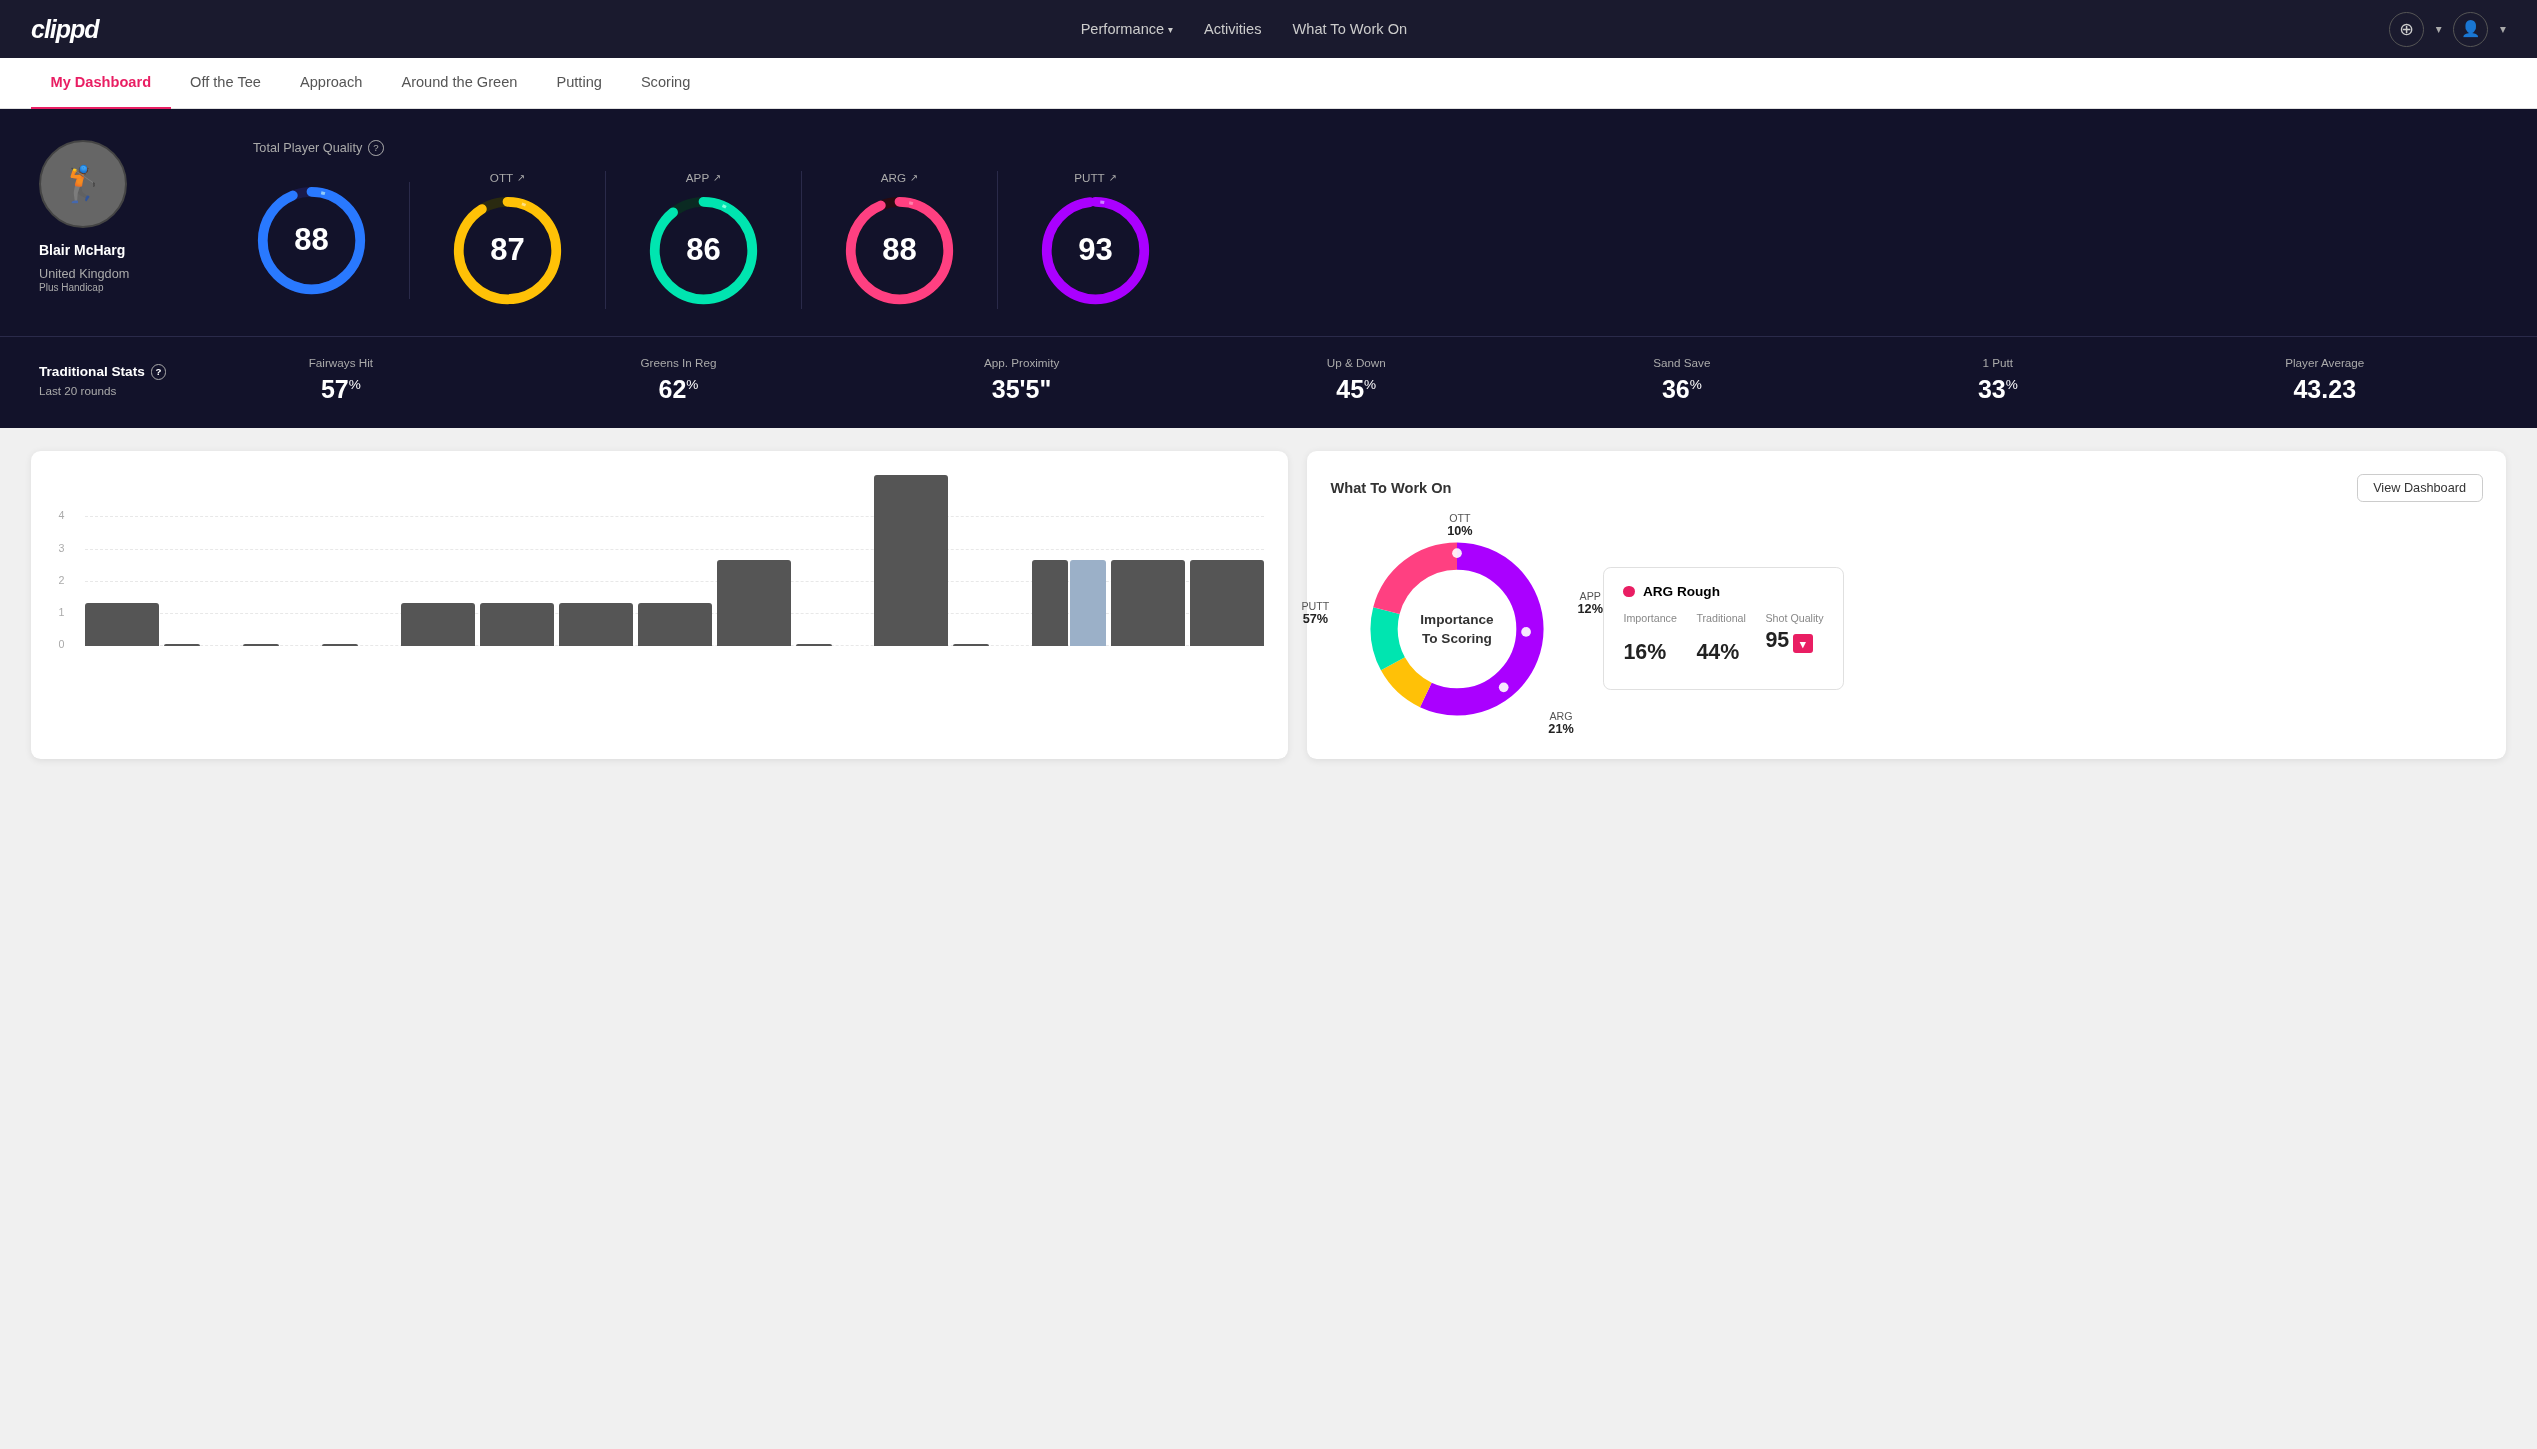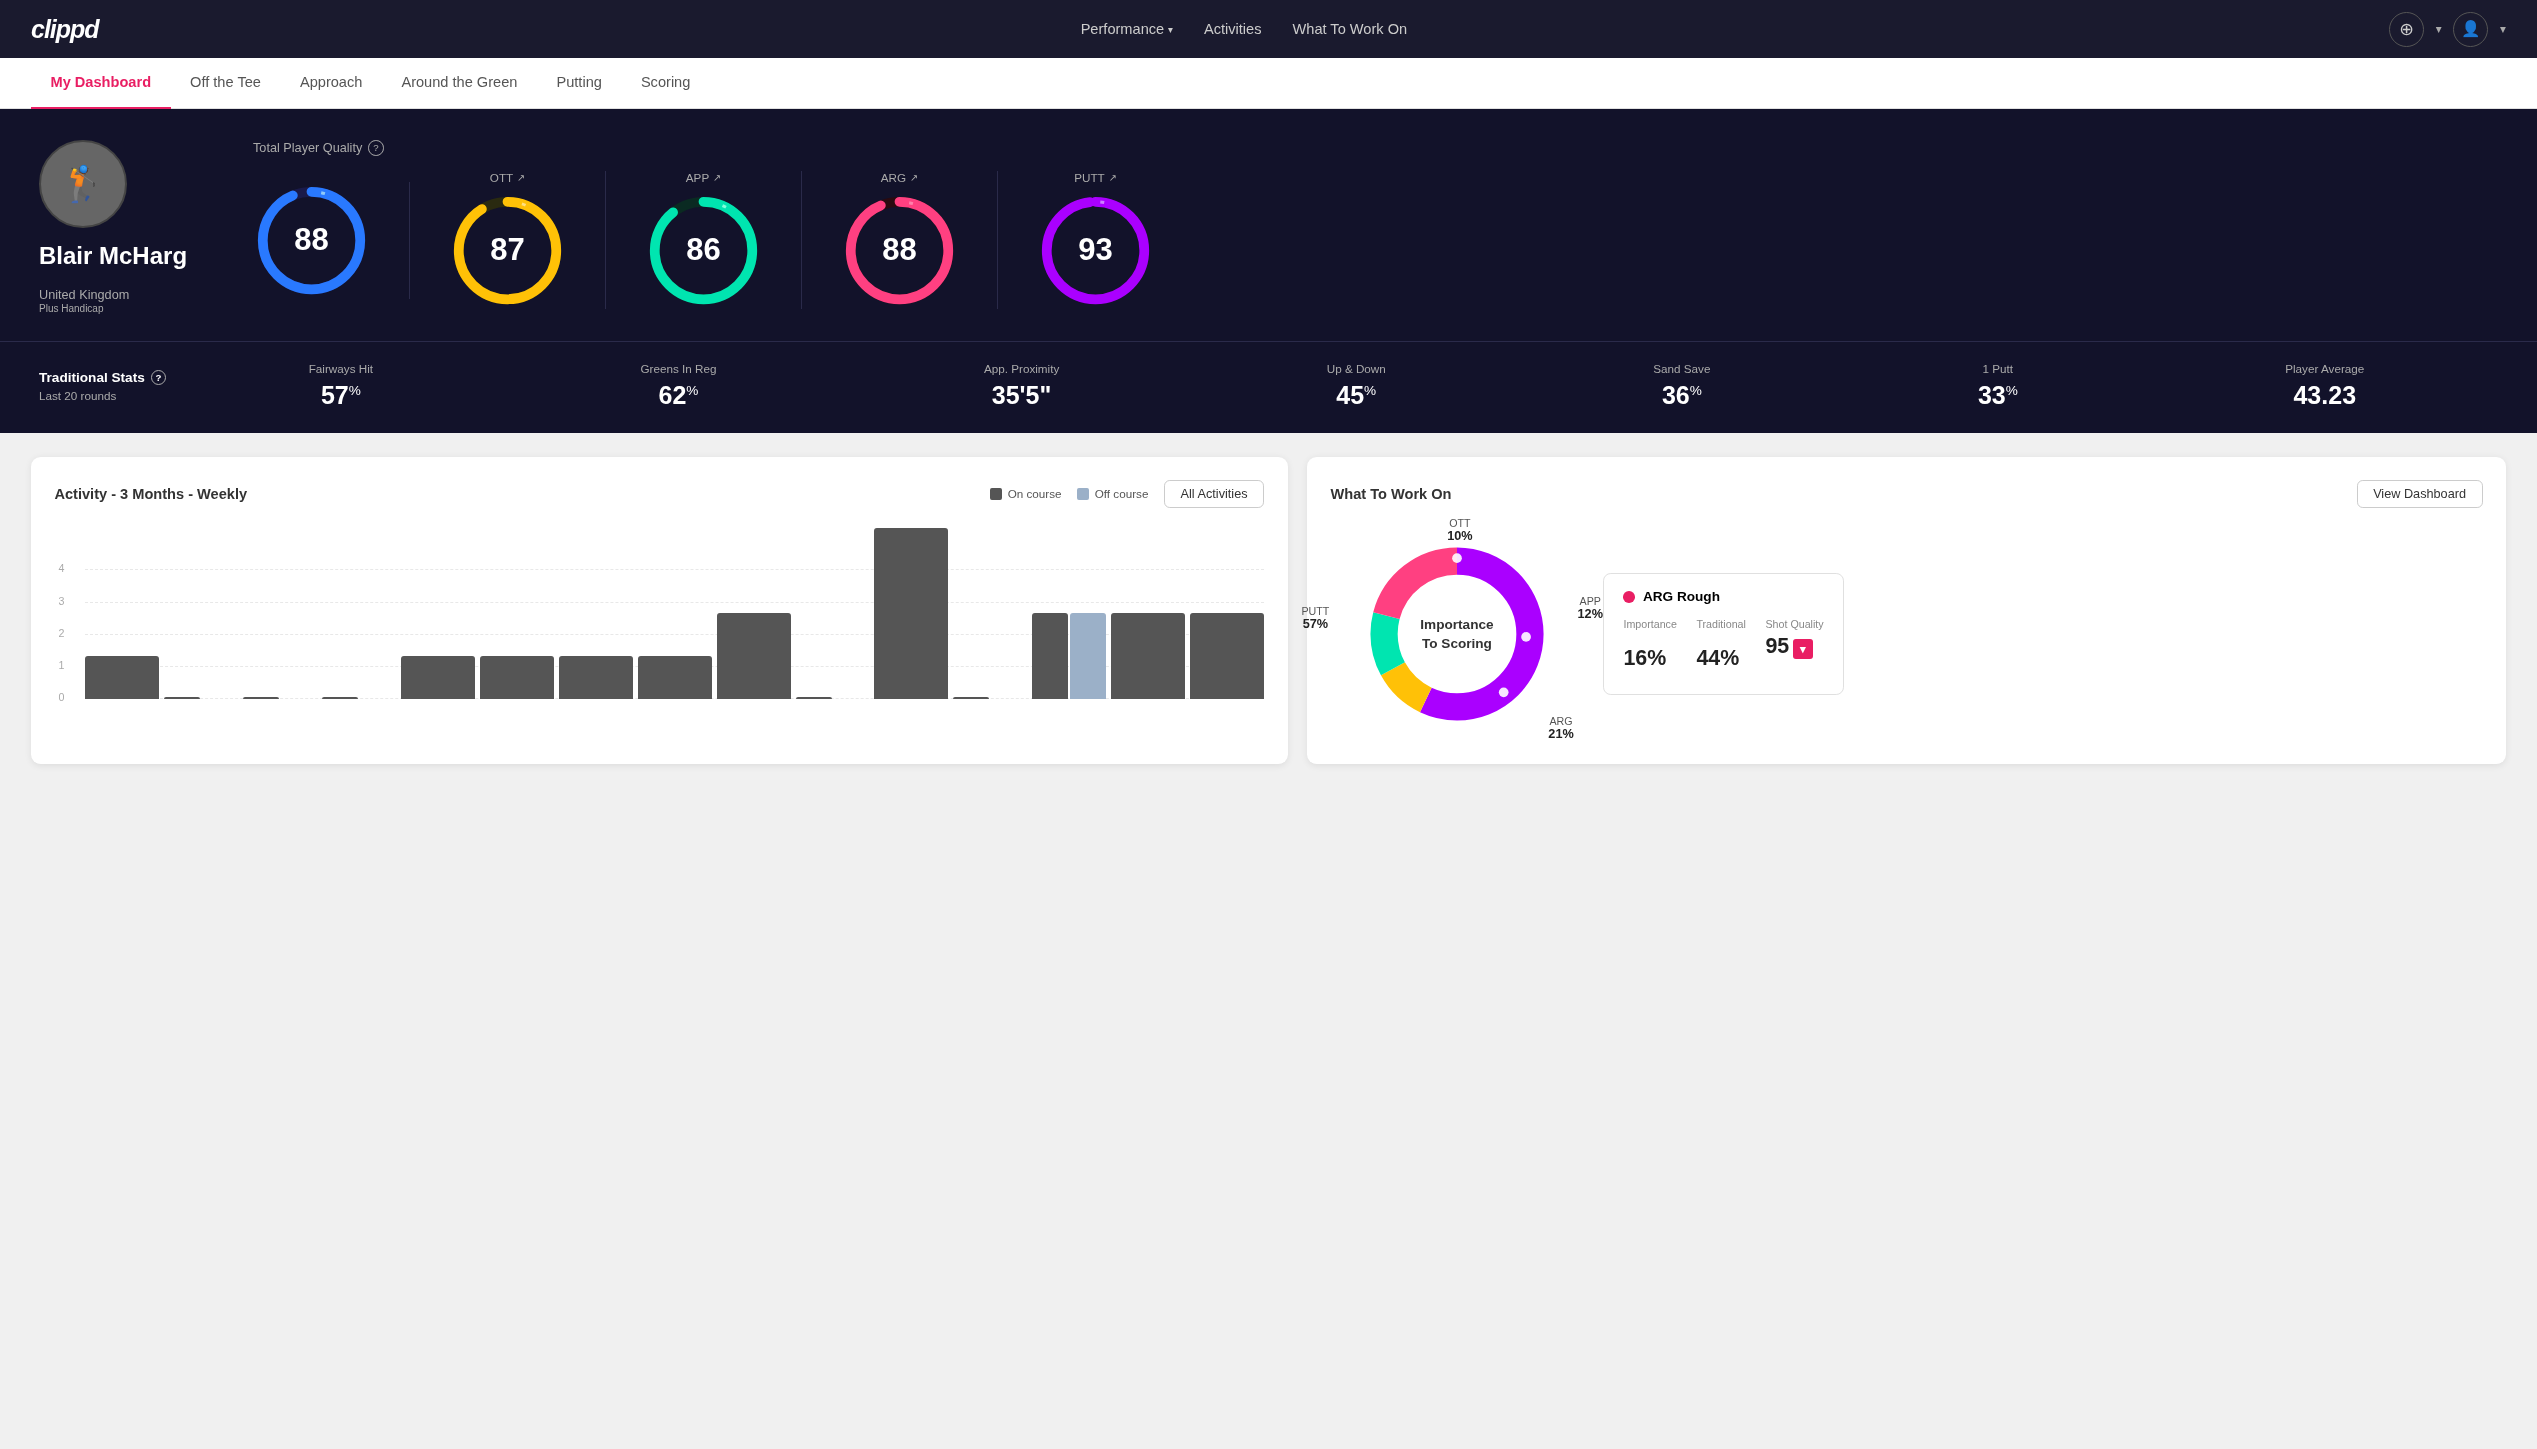--- a/index.html
+++ b/index.html
@@ -96,21 +96,21 @@
     .hero-inner { display: flex; align-items: flex-start; gap: 39px; }
     .player-info { min-width: 175px; display: flex; flex-direction: column; align-items: flex-start; }
     .avatar-wrap {
       width: 88px; height: 88px; border-radius: 50%;
       overflow: hidden; border: 2.9px solid #444;
       background: #666;
       display: flex; align-items: center; justify-content: center;
       font-size: 35px; color: #aaa;
       margin-bottom: 13.6px;
     }
-    .player-name { font-size: 24px; font-weight: 700; margin-bottom: 18px; }
+    .player-name { font-size: 14px; font-weight: 700; margin-bottom: 9px; }
     .player-country { font-size: 12.7px; color: #aaa; margin-bottom: 1.9px; }
     .player-handicap { font-size: 10px; color: #aaa; }
 
     .scores-section { flex: 1; }
     .tpq-label { font-size: 12.7px; color: #aaa; margin-bottom: 15.6px; display: flex; align-items: center; gap: 5.8px; }
     .scores-row { display: flex; align-items: center; gap: 0; }
     .score-item {
       display: flex; flex-direction: column; align-items: center;
       padding: 0 39px;
       border-right: 1px solid #2a2a4a;
@@ -402,36 +402,20 @@
     <div class="stat-item">
       <div class="stat-name">Player Average</div>
       <div class="stat-val">43.23</div>
     </div>
   </div>
 </div>
 
 <div class="bottom-section">
 
   <div class="card card-left">
-    <div class="card-header">
-      <span class="card-title">Activity - 3 Months - Weekly</span>
-      <div style="display:flex;align-items:center;gap:15.6px;">
-        <div class="legend">
-          <div class="legend-item">
-            <div class="legend-dot" style="background:#555;"></div>
-            <span>On course</span>
-          </div>
-          <div class="legend-item">
-            <div class="legend-dot" style="background:#9bb0c8;"></div>
-            <span>Off course</span>
-          </div>
-        </div>
-        <button class="all-activities-btn">All Activities</button>
-      </div>
-    </div>
 
     <div class="bar-chart-area">
       <div class="bar-chart-grid">
         <div class="grid-line" style="bottom: 129px;">
           <span class="grid-label">4</span>
         </div>
         <div class="grid-line" style="bottom: 96px;">
           <span class="grid-label">3</span>
         </div>
         <div class="grid-line" style="bottom: 64px;">

